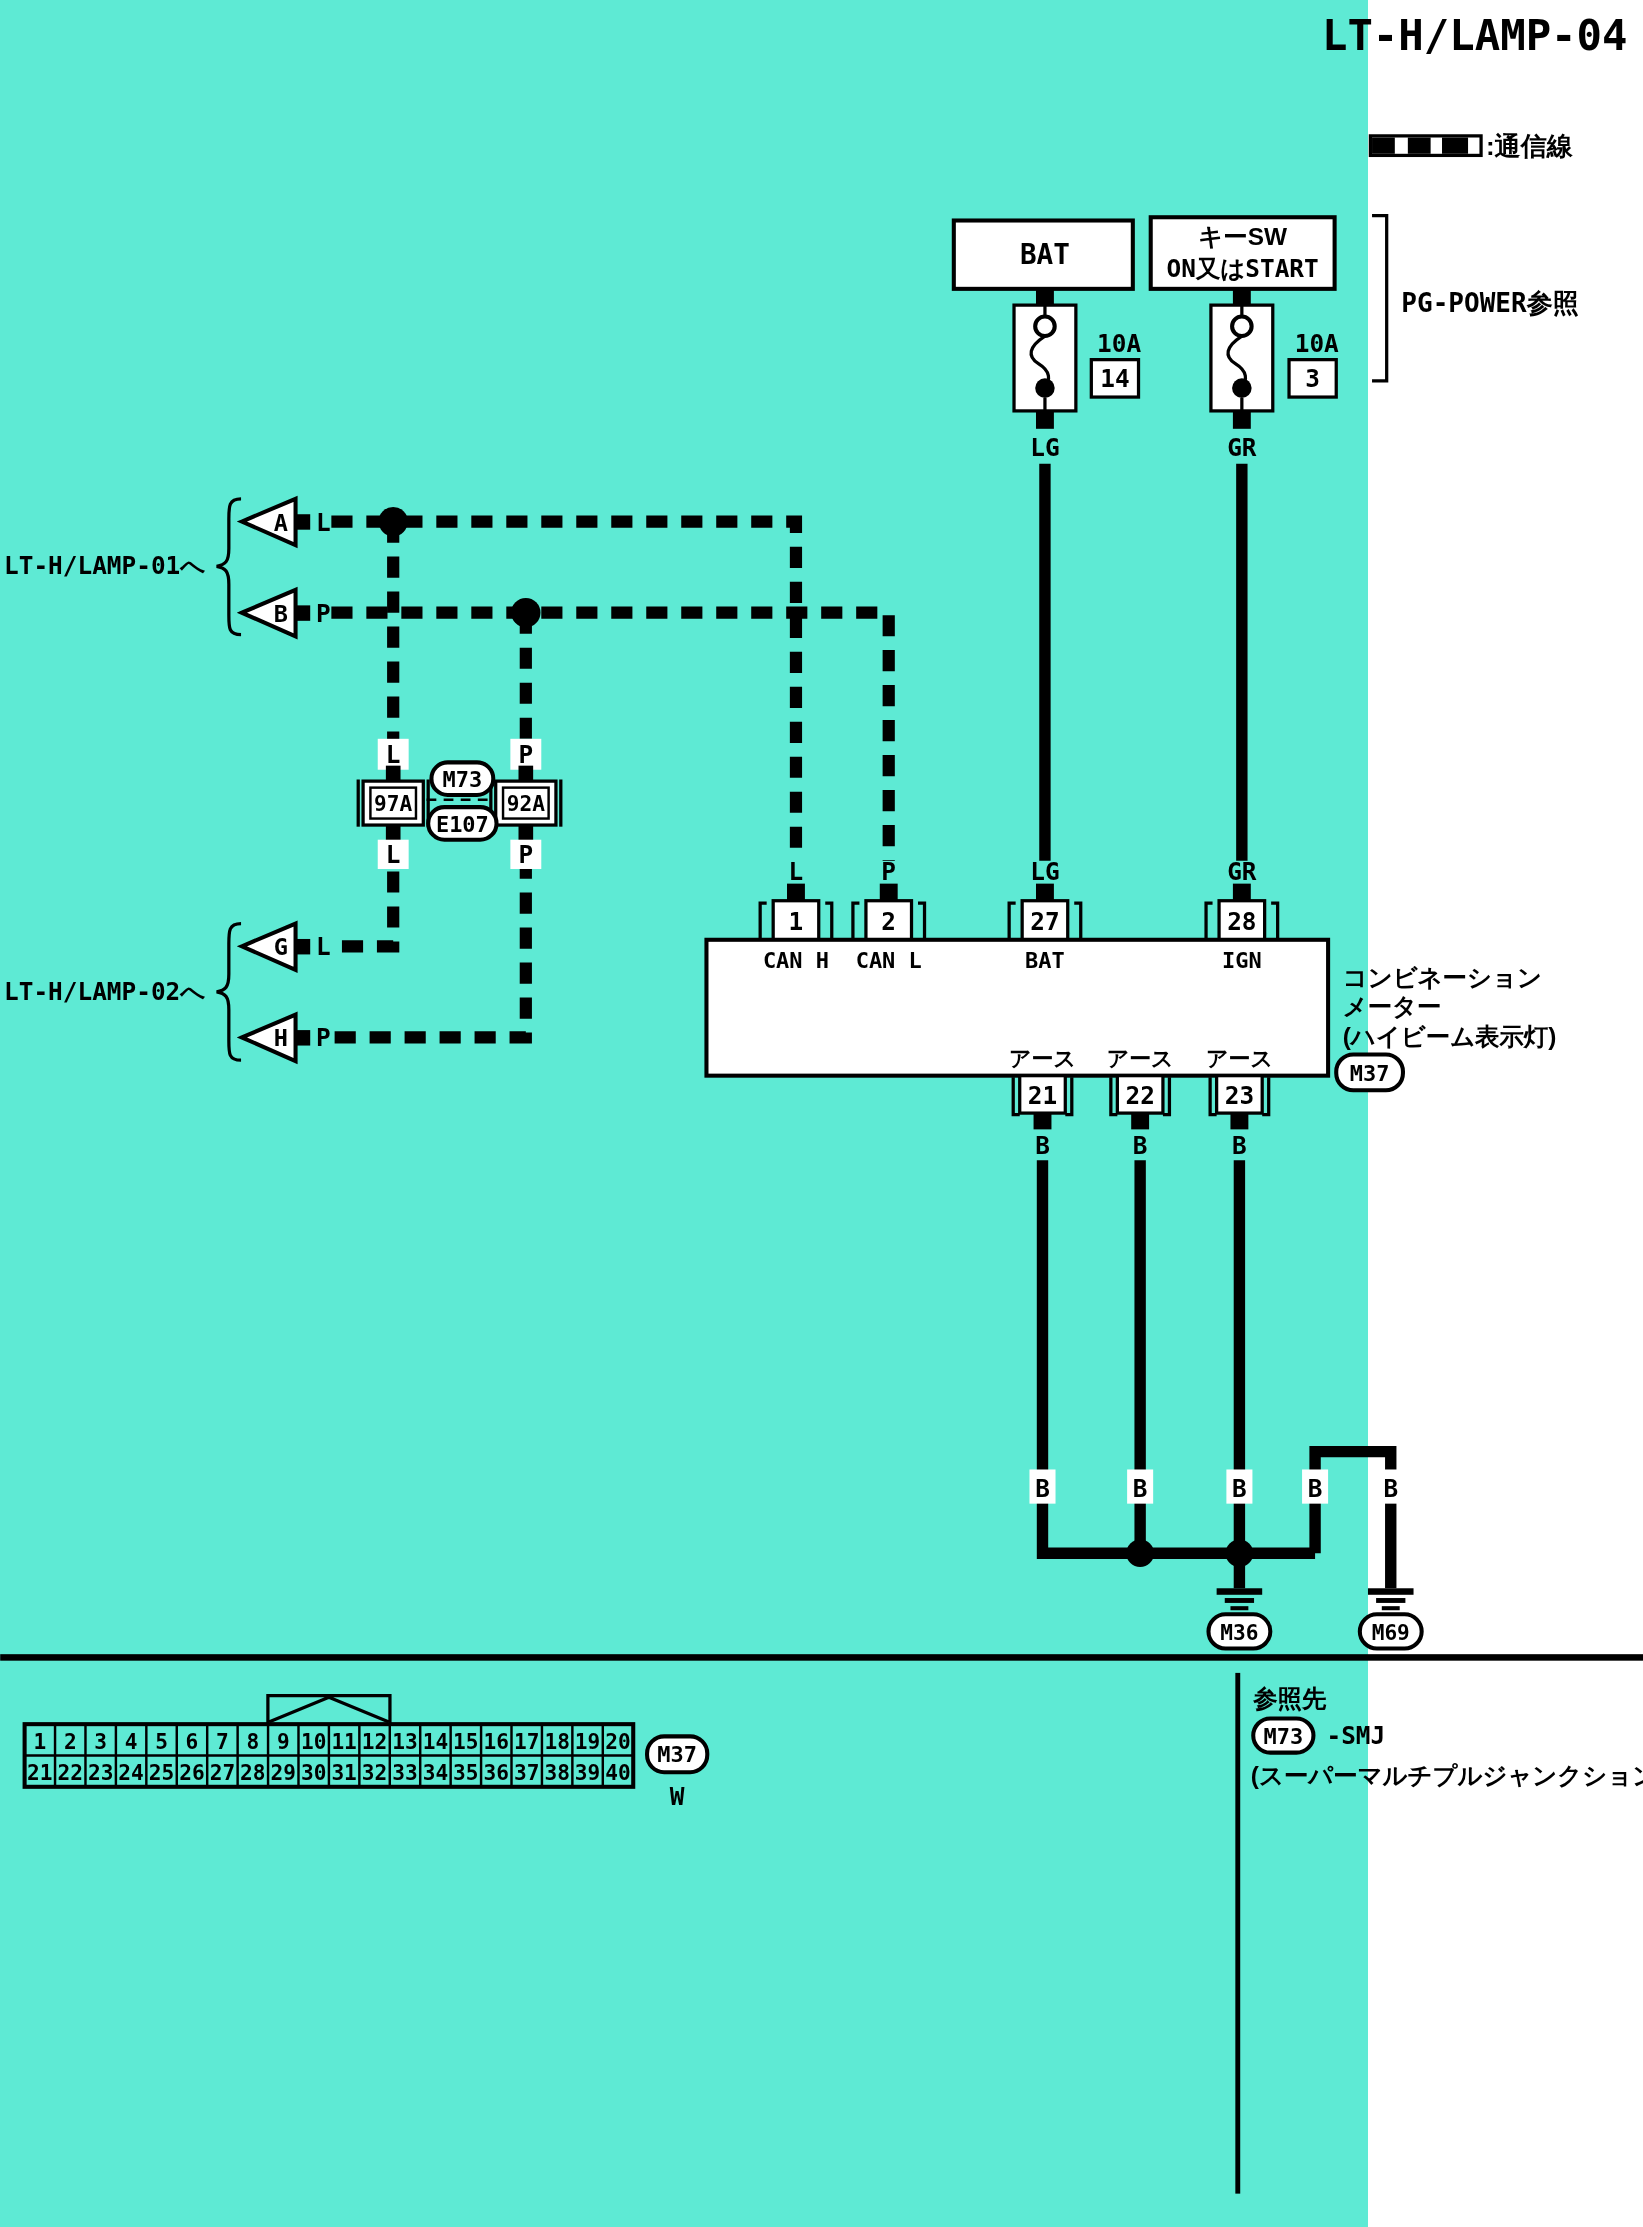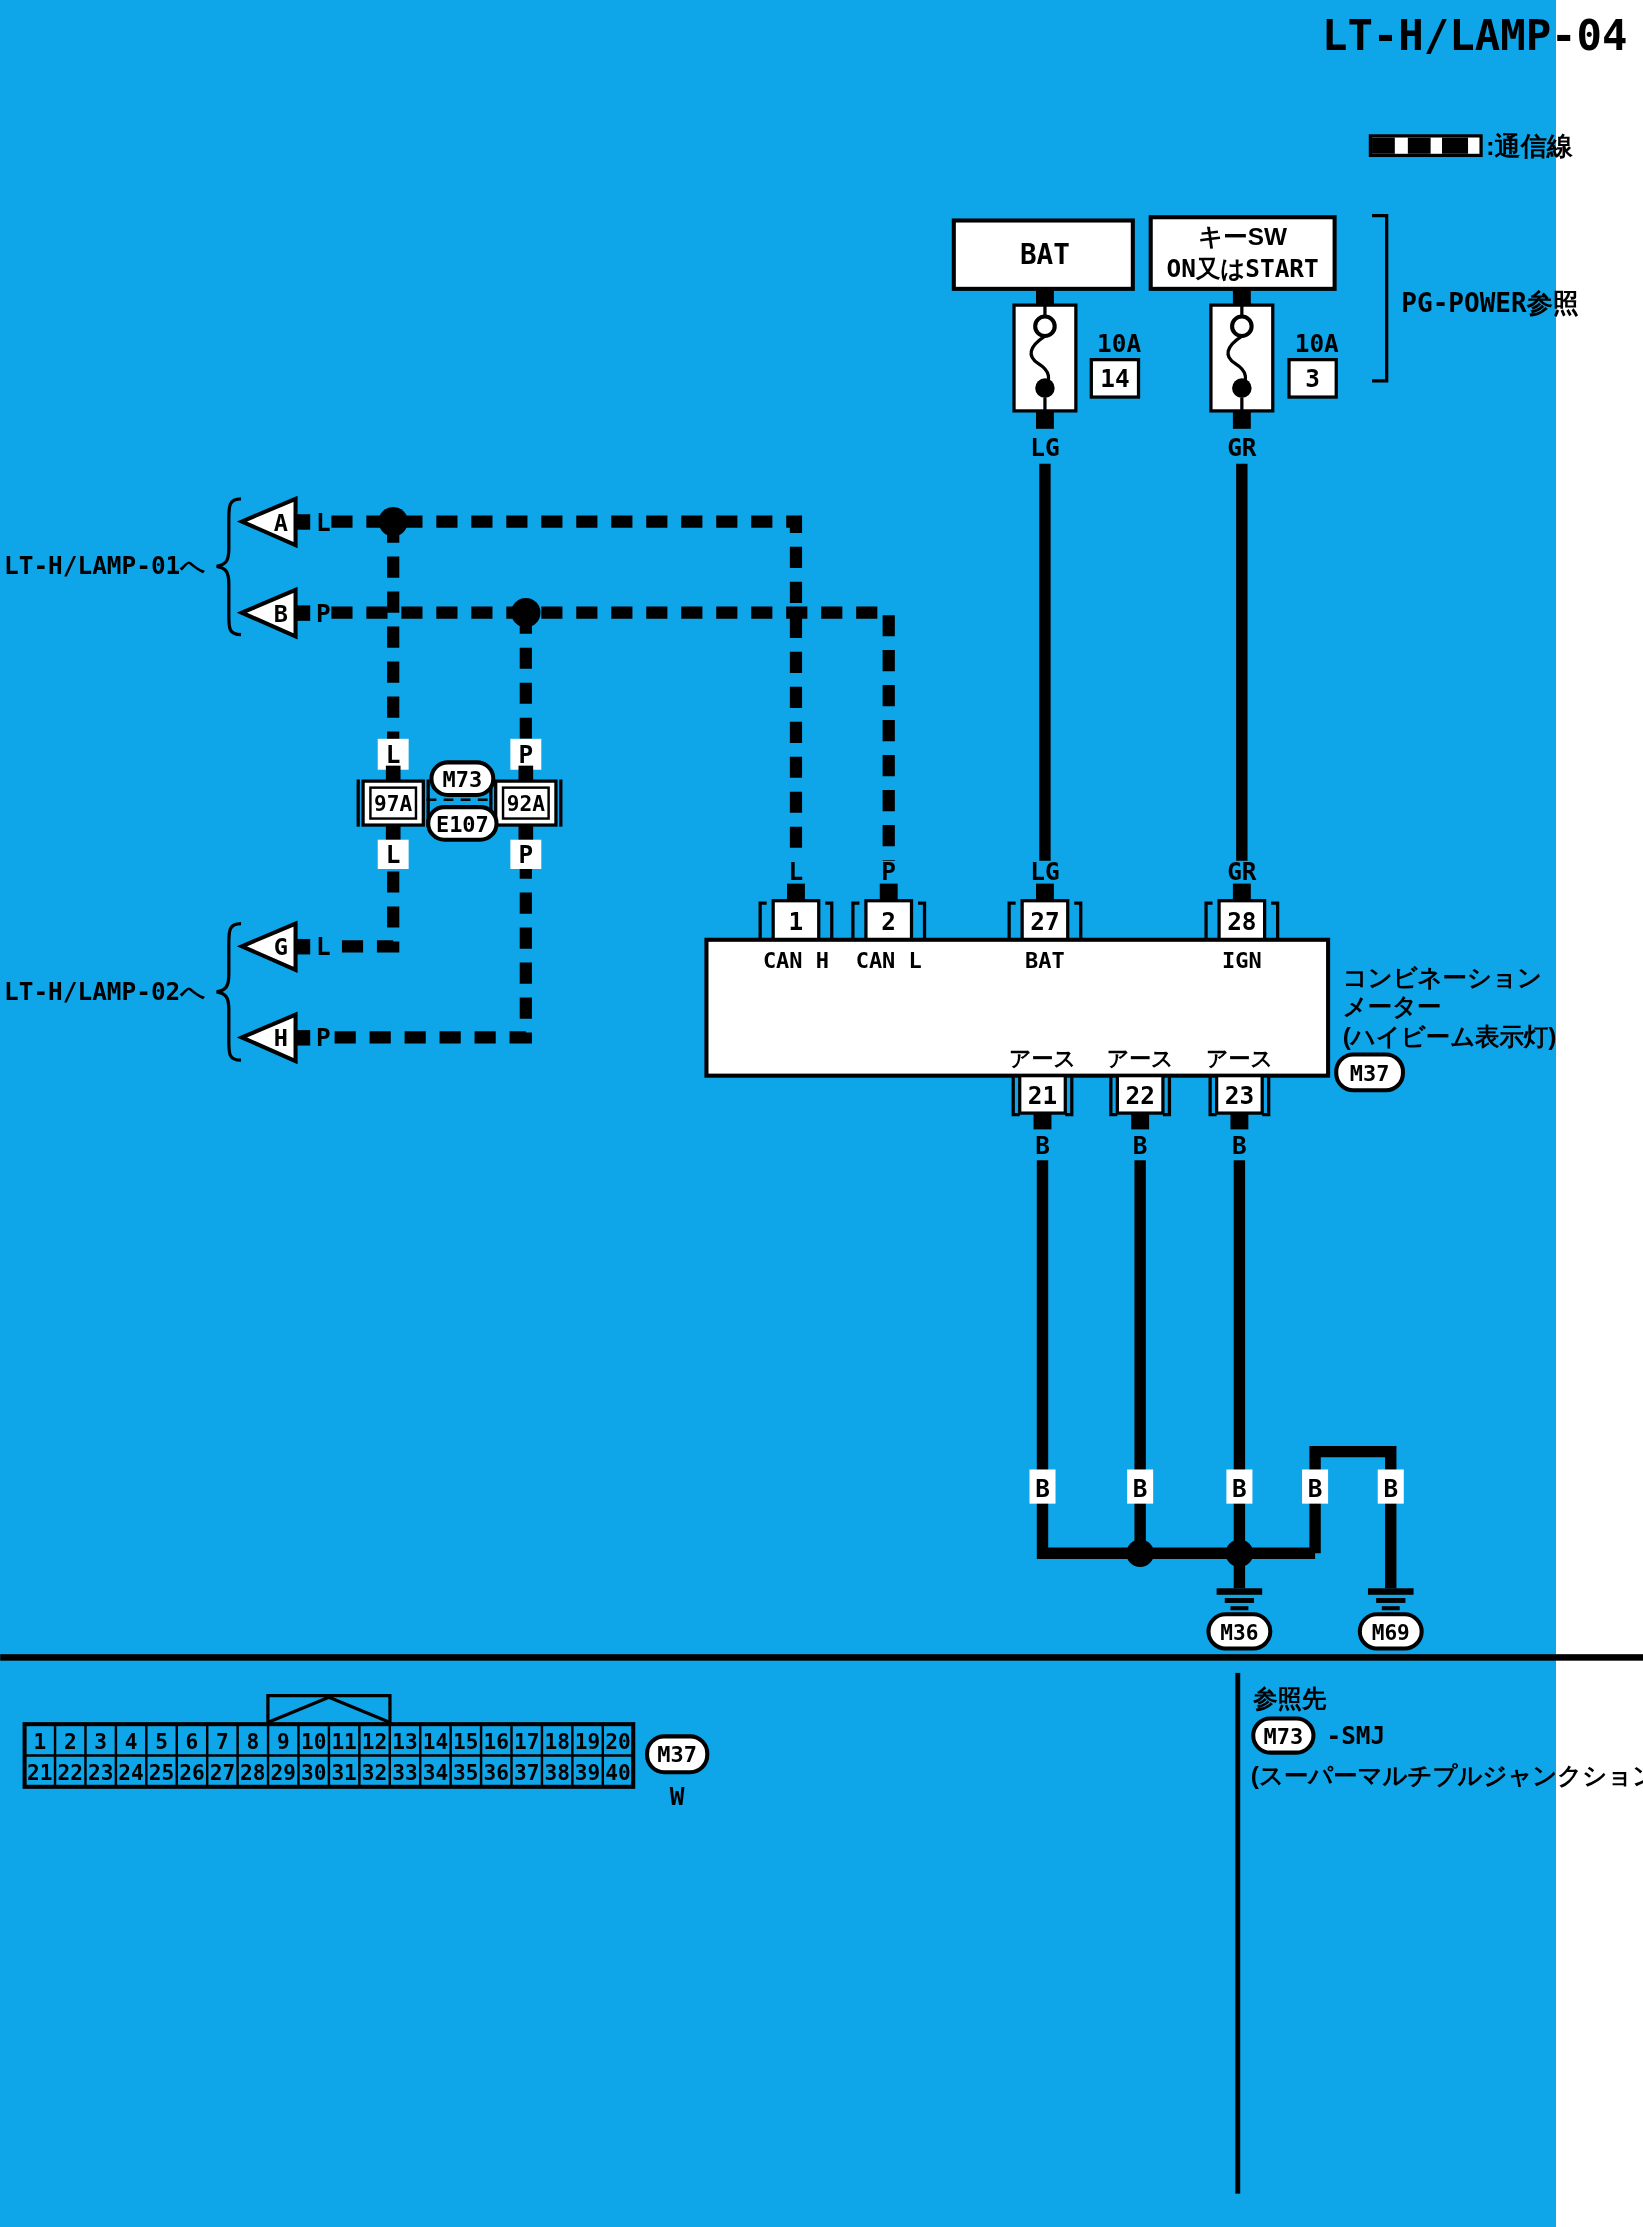--- a/index.html
+++ b/index.html
@@ -1,16 +1,16 @@
 <!DOCTYPE html>
 <html style="font-size:13px"><head>
 <meta charset="utf-8">
 <style>
   html,body{margin:0;padding:0;background:#ffffff;}
-  #page{position:relative;width:1556px;height:2227px;background:#0ea5e9;}
+  #page{position:relative;width:1368px;height:2227px;background:#5eead4;}
   svg{position:absolute;left:0;top:0;}
   .lbl{font-family:"DejaVu Sans Mono",monospace;font-weight:bold;fill:#000;}
   .jp{font-family:"Liberation Sans",sans-serif;font-weight:bold;fill:#000;}
   .t26{font-size:26px}.t27{font-size:27px}.t29{font-size:29px}.t30{font-size:30px}
   .t32{font-size:32px}.t34{font-size:34px}.t52{font-size:52px}
   .mid{text-anchor:middle}.end{text-anchor:end}
   .box{fill:#fff;stroke:#000;stroke-width:4;}
   .box5{fill:#fff;stroke:#000;stroke-width:5;}
   .wire{stroke:#000;stroke-width:14;fill:none;}
   .comm{stroke:#000;stroke-width:15;fill:none;stroke-dasharray:26 17;}

